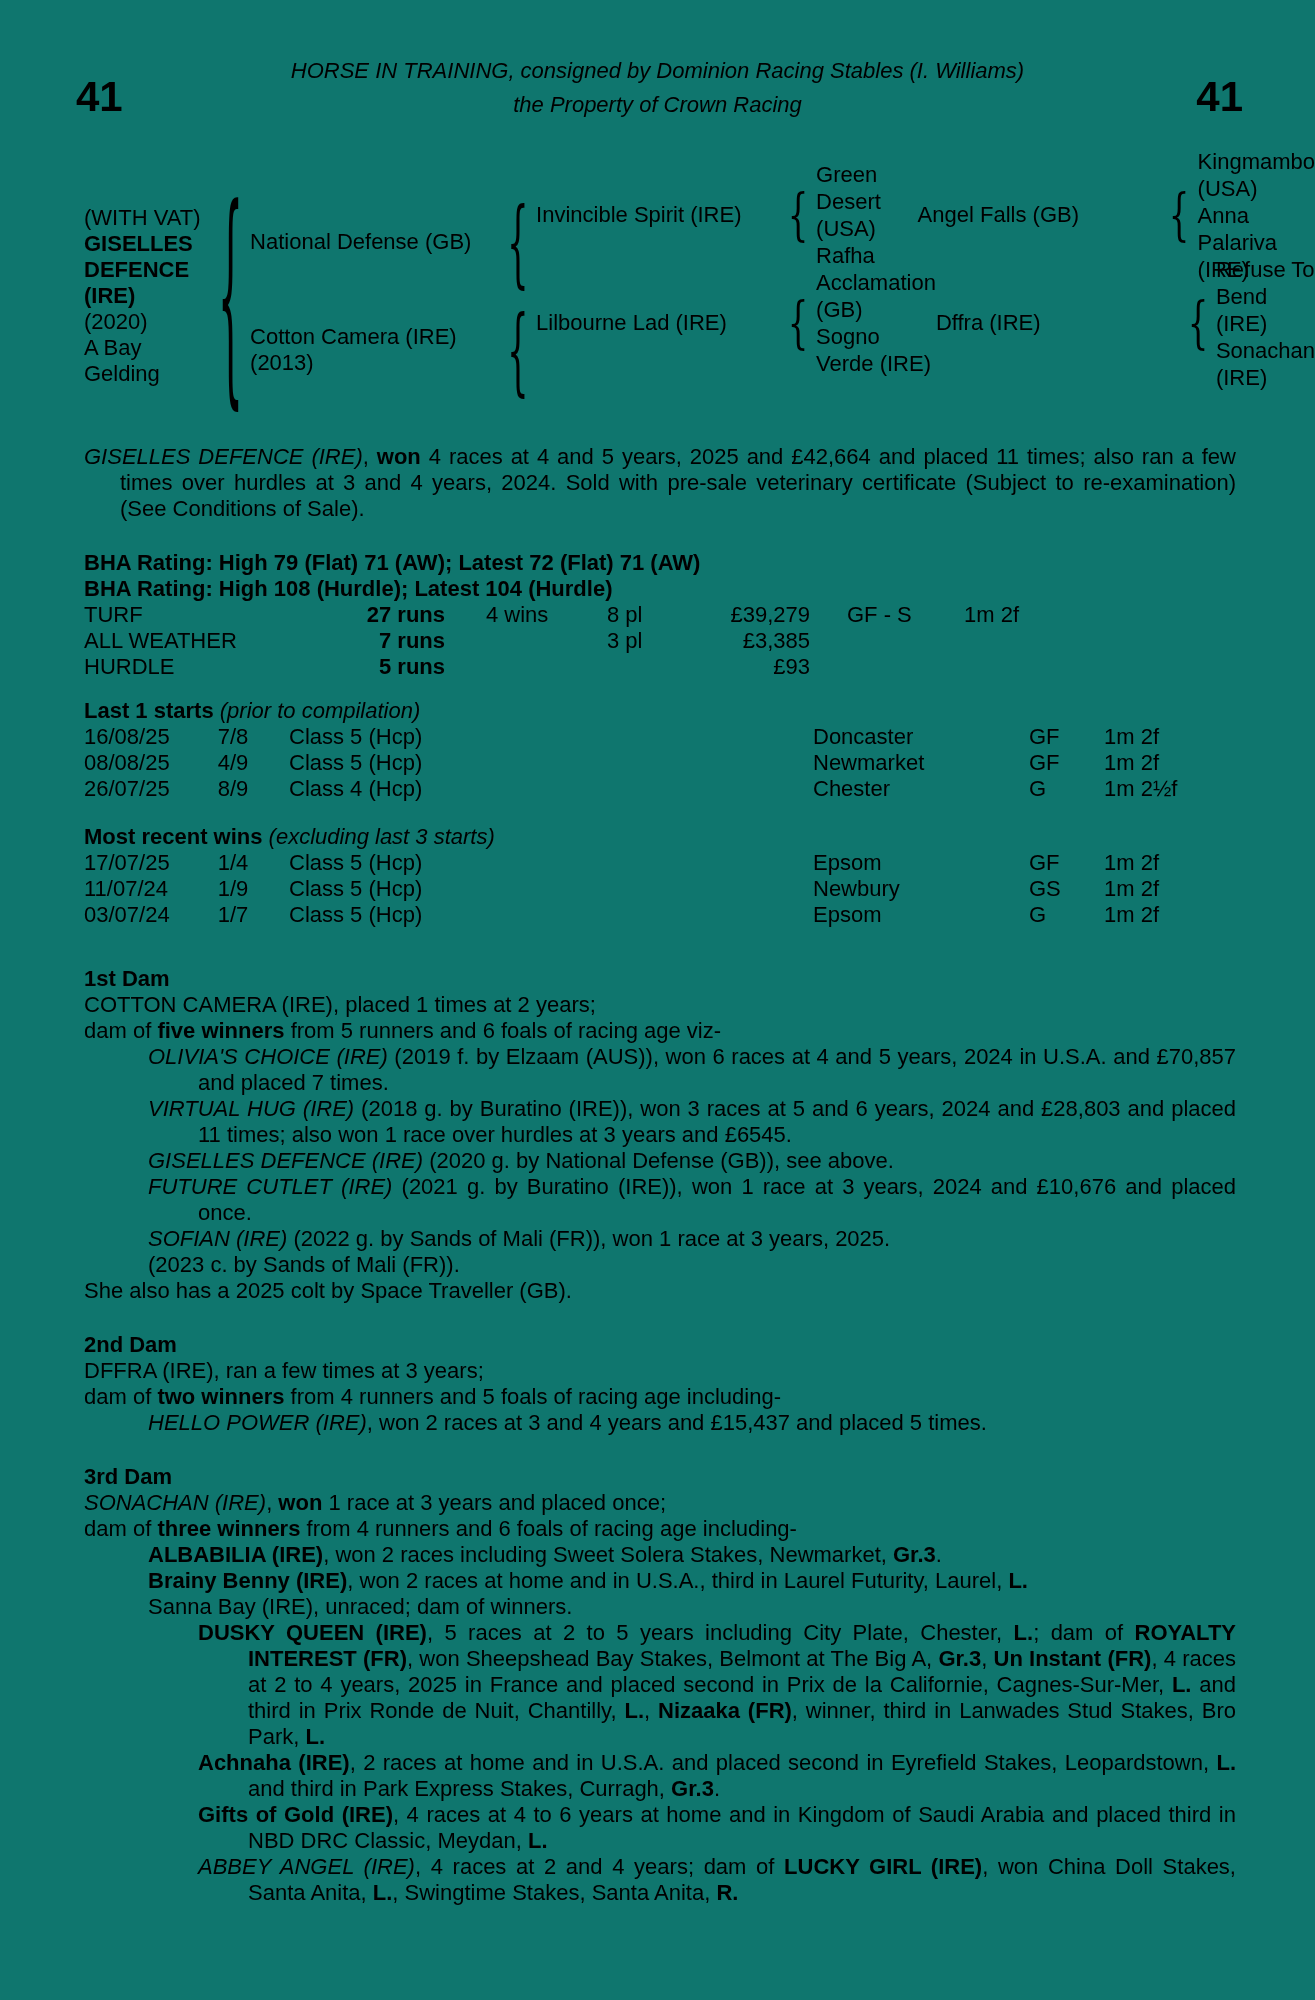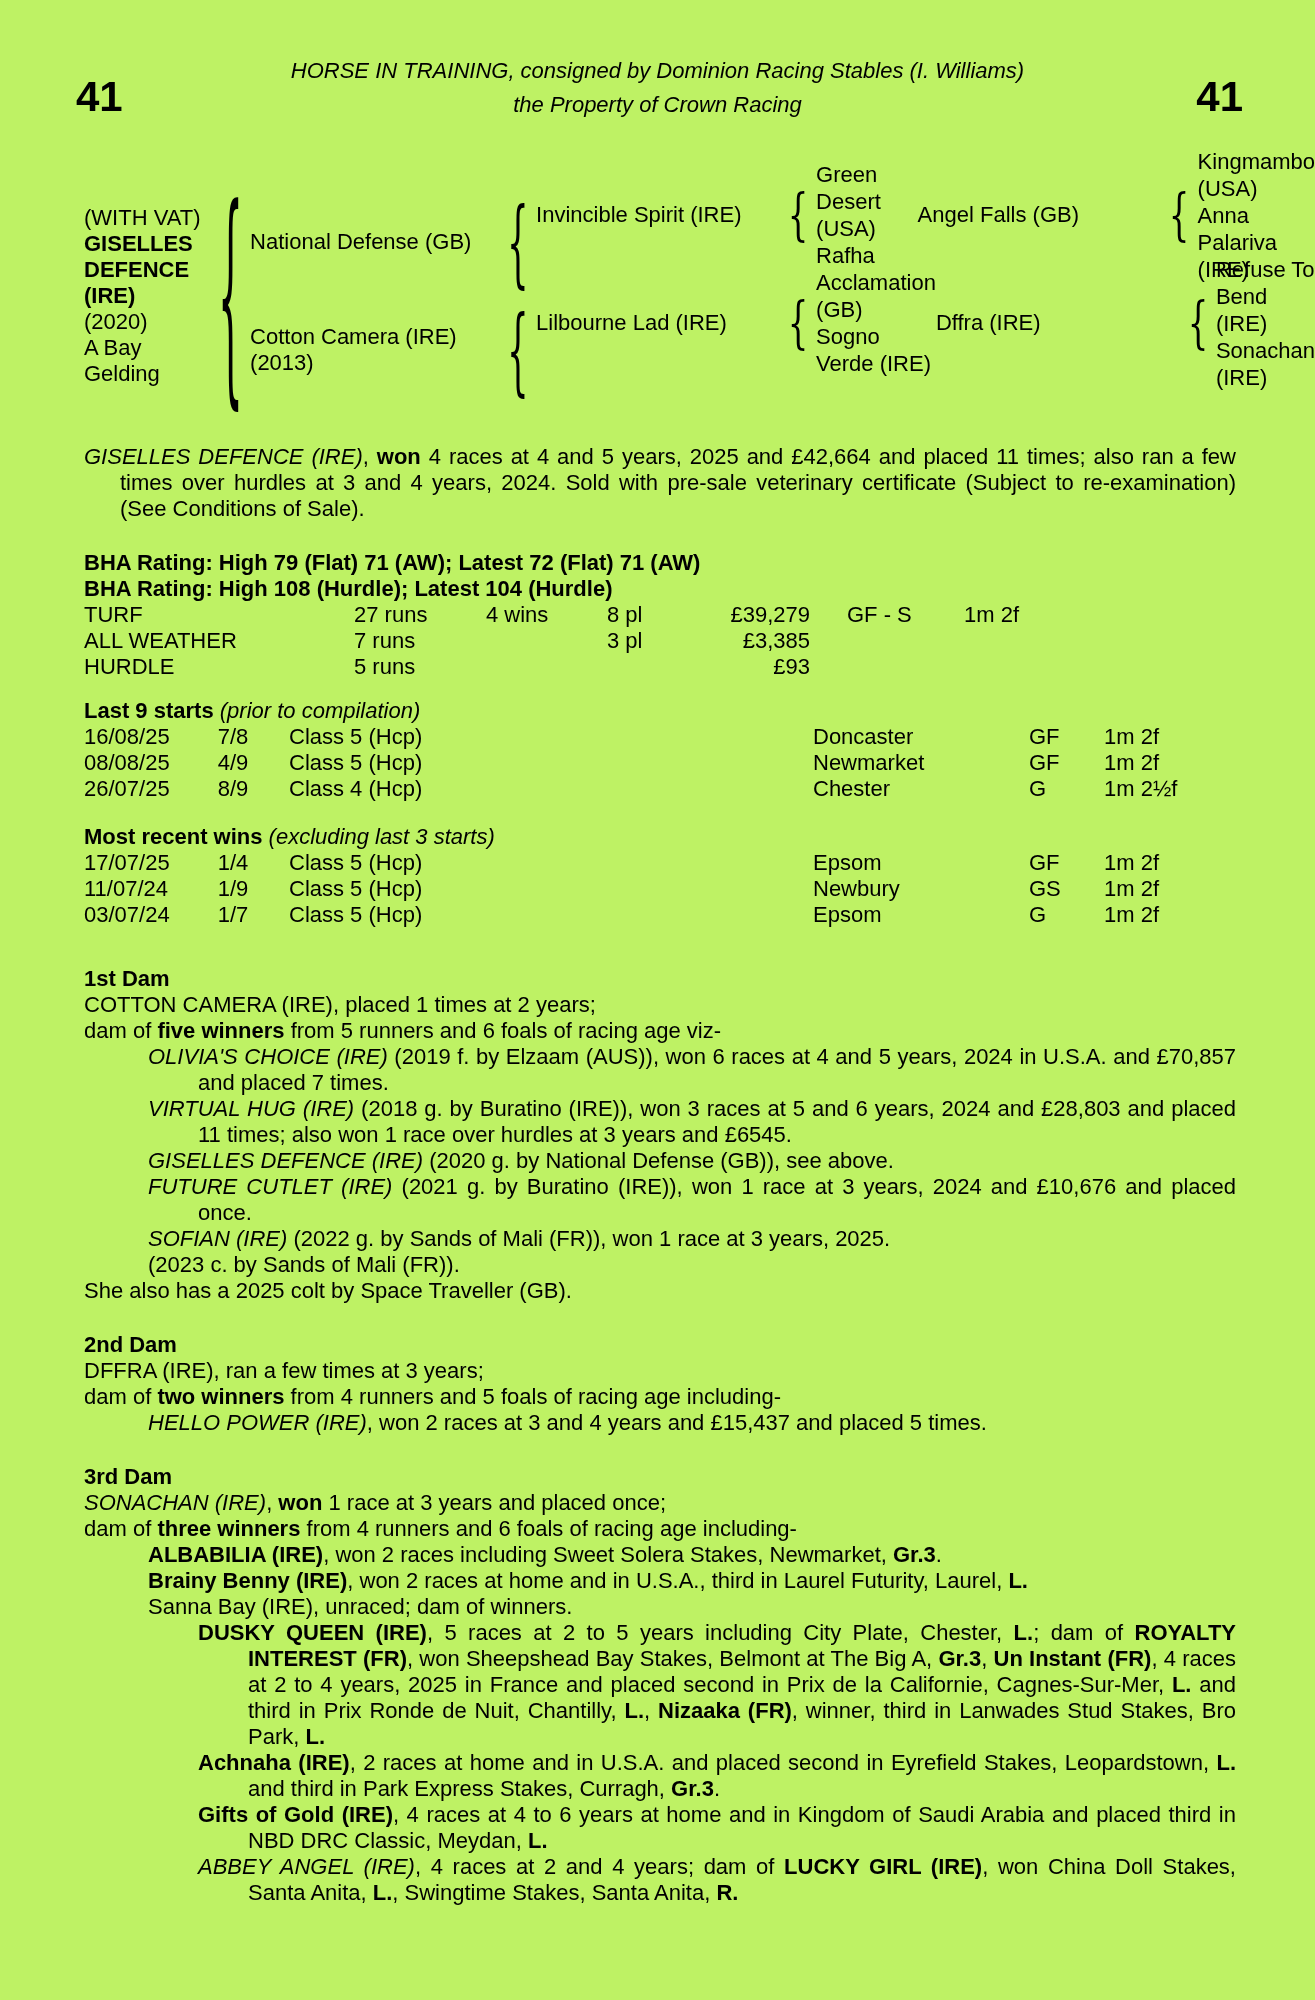--- a/index.html
+++ b/index.html
@@ -1,19 +1,19 @@
 <!DOCTYPE html>
 <html><head>
 <meta charset="utf-8">
 <style>
   html,body{margin:0;padding:0;background:#e8e8e8;}
   .sheet{
     position:relative;
     width:1315px;height:2000px;
-    background:#bef264;
+    background:#0f766e;
     color:#000;
     font-family:"Liberation Sans", sans-serif;
     font-size:22px;
     line-height:26px;
     overflow:hidden;
   }
   .b{font-weight:bold}
   .i{font-style:italic}
   .just{text-align:justify}
 
@@ -43,21 +43,21 @@
   .brace2 span{font-size:62px;transform:scale(0.55,1.55);display:block;}
   .brace3{width:36px;}
   .brace3 span{font-size:54px;transform:scale(0.6,1.05);display:block;}
 
   
   .col{margin-left:84px;width:1152px;}
   .race-summary{margin:40px 0 0 0;padding-left:36px;text-indent:-36px;}
   .bha{margin-top:28px;font-weight:bold;}
 
   .stats{display:grid;grid-template-columns:270px 91px 162px 91px 112px 154px auto;}
-  .stats .c-runs{text-align:left;}
+  .stats .c-runs{text-align:right;font-weight:bold;}
   .stats .c-wins{padding-left:41px;}
   .stats .c-money{text-align:right;}
   .stats .c-going{padding-left:37px;}
 
   .block{margin-top:18px;}
   .block2{margin-top:22px;}
   .racegrid{display:grid;grid-template-columns:110px 78px 541px 216px 75px auto;}
   .racegrid .c-pos{text-align:center;}
   .racegrid .c-cls{padding-left:17px;}
 
@@ -197,21 +197,21 @@
       <div class="c-runs">5 runs</div>
       <div class="c-wins"></div>
       <div></div>
       <div class="c-money">£93</div>
       <div class="c-going"></div>
       <div></div>
     </div>
 
     <div class="block">
       <div>
-        <span class="b">Last 9 starts</span><span class="i"> (prior to compilation)</span>
+        <span class="b">Last 1 starts</span><span class="i"> (prior to compilation)</span>
       </div>
       <div class="racegrid">
         <div>16/08/25</div>
         <div class="c-pos">7/8</div>
         <div class="c-cls">Class 5 (Hcp)</div>
         <div>Doncaster</div>
         <div>GF</div>
         <div>1m 2f</div>
 
         <div>08/08/25</div>

